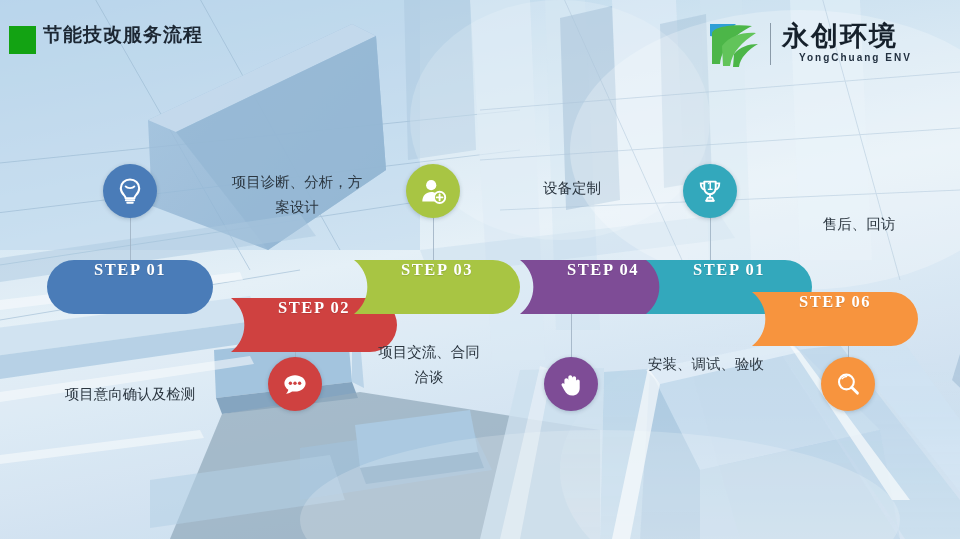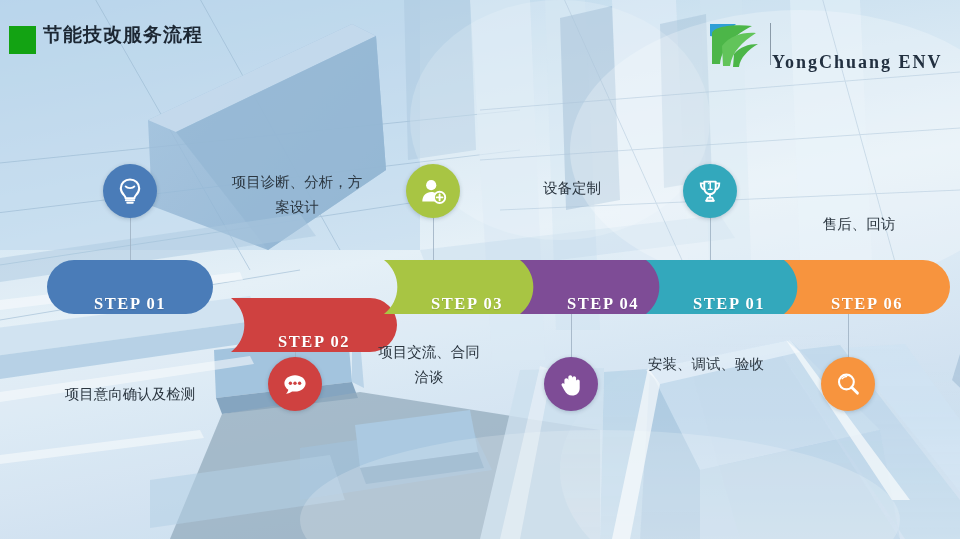--- a/index.html
+++ b/index.html
@@ -48,41 +48,41 @@
   .logo-divider {
     position: absolute; left: 64px; top: 5px;
     width: 1px; height: 42px; background: #8a9aa8;
   }
   .logo-cn {
     position: absolute; left: 76px; top: 0px;
     font-size: 27px; font-weight: bold; color: #15202b;
     letter-spacing: 2px; white-space: nowrap;
   }
   .logo-en {
-    position: absolute; left: 66px; top: 34px;
-    font-size: 18px; font-weight: bold; color: #223040;
-    letter-spacing: 2.0px; white-space: nowrap; font-family: Liberation Serif, serif;
+    position: absolute; left: 93px; top: 34px;
+    font-size: 10px; font-weight: bold; color: #223040;
+    letter-spacing: 2.0px; white-space: nowrap;
   }
 
   
   .connector {
     position: absolute;
     width: 1px;
     background: #9fb2c3;
     opacity: .85;
   }
 
   
   .chip {
     position: absolute;
     top: 260px;
     width: 166px;
     height: 54px;
     display: flex;
-    align-items: flex-end;
+    align-items: flex-start;
     justify-content: center;
   }
   .chip .chip-shape { position: absolute; inset: 0; }
   .chip .chip-label {
     position: relative;
     z-index: 2;
     font-family: "Liberation Serif", "DejaVu Serif", serif;
     font-weight: bold;
     font-size: 16.5px;
     letter-spacing: 1.6px;
@@ -254,20 +254,21 @@
   <div class="logo">
     <div class="logo-mark">
       <svg width="54" height="48" viewBox="0 0 54 48" xmlns="http://www.w3.org/2000/svg">
         <path d="M4 4 L30 4 L16 18 L4 16 Z" fill="#2f9fd6"></path>
         <path d="M6 14 C 6 6, 30 4, 46 6 C 30 14, 16 26, 14 44 L 6 44 Z" fill="#4cb648"></path>
         <path d="M16 26 C 24 16, 36 12, 50 13 C 36 22, 26 32, 24 46 L 17 46 Z" fill="#62c45a"></path>
         <path d="M28 34 C 34 27, 42 24, 52 24 C 42 30, 34 38, 33 47 L 27 47 Z" fill="#4cb648"></path>
       </svg>
     </div>
     <div class="logo-divider"></div>
+    <div class="logo-cn">永创环境</div>
     <div class="logo-en">YongChuang ENV</div>
   </div>
 
   <div class="connector" style="left:130px; top:218px; height:44px;"></div>
   <div class="connector" style="left:295px; top:312px; height:48px;"></div>
   <div class="connector" style="left:433px; top:218px; height:44px;"></div>
   <div class="connector" style="left:571px; top:312px; height:48px;"></div>
   <div class="connector" style="left:710px; top:218px; height:44px;"></div>
   <div class="connector" style="left:848px; top:312px; height:48px;"></div>
 
@@ -282,21 +283,21 @@
 
   <div class="chip" style="left:231px;margin-top:38px;">
     <div class="chip-shape">
       <svg width="166" height="54" viewBox="0 0 166 54" xmlns="http://www.w3.org/2000/svg">
         <path d="M0 0 H139 A27 27 0 0 1 139 54 H0 A34 34 0 0 0 0 0 Z" fill="#cf4140"></path>
       </svg>
     </div>
     <div class="chip-label">STEP 02</div>
   </div>
 
-  <div class="chip" style="left:384px;">
+  <div class="chip" style="left:354px;">
     <div class="chip-shape">
       <svg width="166" height="54" viewBox="0 0 166 54" xmlns="http://www.w3.org/2000/svg">
         <path d="M0 0 H139 A27 27 0 0 1 139 54 H0 A34 34 0 0 0 0 0 Z" fill="#a8c543"></path>
       </svg>
     </div>
     <div class="chip-label">STEP 03</div>
   </div>
 
   <div class="chip" style="left:520px;">
     <div class="chip-shape">
@@ -309,21 +310,21 @@
 
   <div class="chip" style="left:646px;">
     <div class="chip-shape">
       <svg width="166" height="54" viewBox="0 0 166 54" xmlns="http://www.w3.org/2000/svg">
         <path d="M0 0 H139 A27 27 0 0 1 139 54 H0 A34 34 0 0 0 0 0 Z" fill="#33a8bc"></path>
       </svg>
     </div>
     <div class="chip-label">STEP 01</div>
   </div>
 
-  <div class="chip" style="left:784px;">
+  <div class="chip" style="left:752px;margin-top:32px;">
     <div class="chip-shape">
       <svg width="166" height="54" viewBox="0 0 166 54" xmlns="http://www.w3.org/2000/svg">
         <path d="M0 0 H139 A27 27 0 0 1 139 54 H0 A34 34 0 0 0 0 0 Z" fill="#f7943e"></path>
       </svg>
     </div>
     <div class="chip-label">STEP 06</div>
   </div>
 
   <div class="icon-circle" style="left:103px; top:164px; background:#4a7cb8;">
     <svg width="30" height="30" viewBox="0 0 30 30" xmlns="http://www.w3.org/2000/svg">

